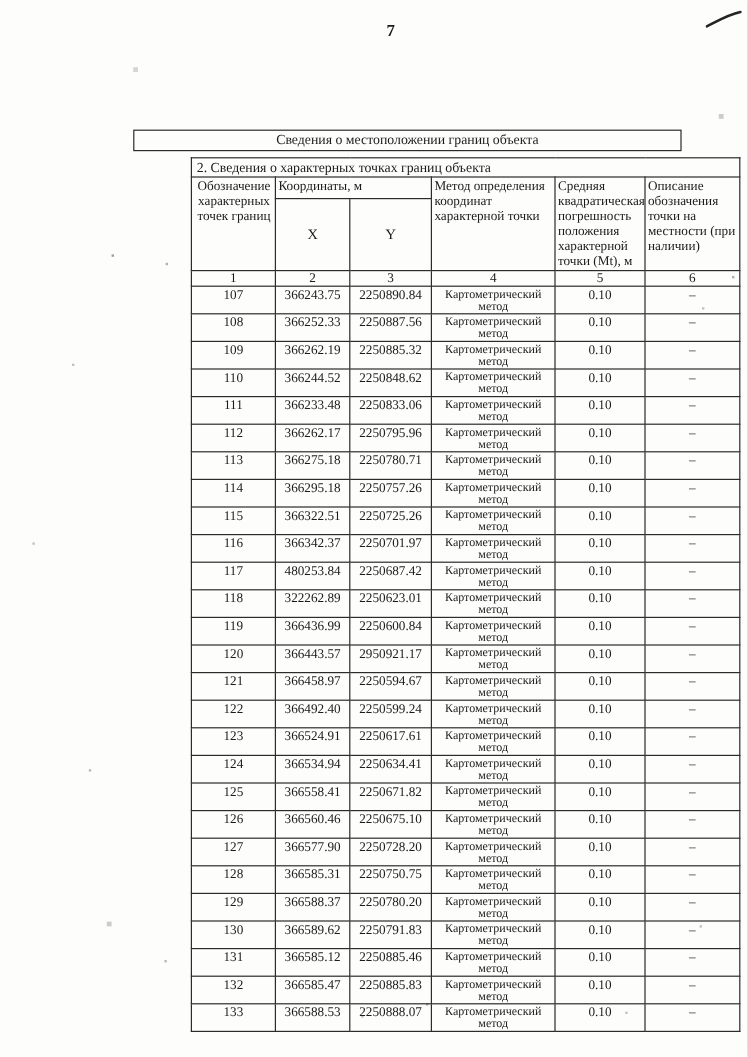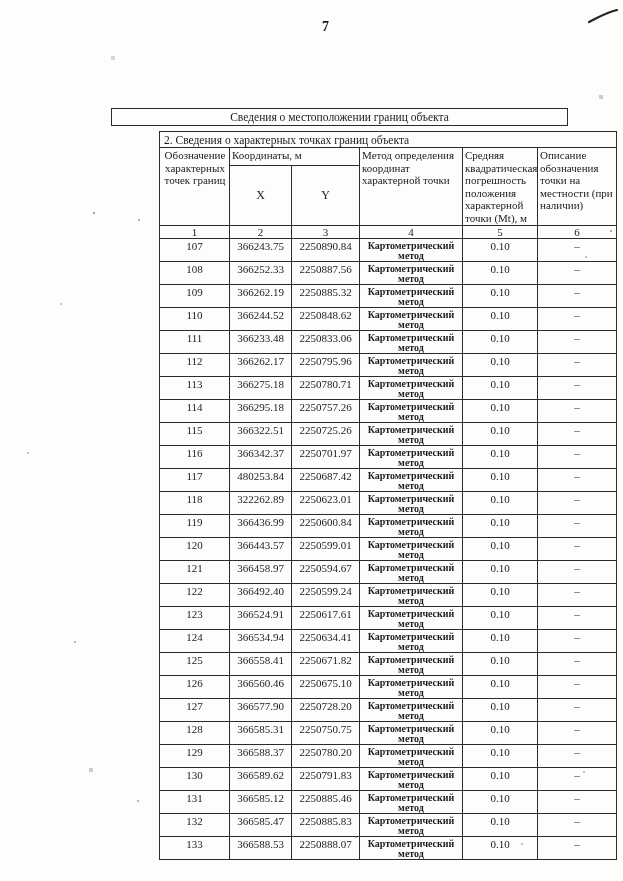--- a/index.html
+++ b/index.html
@@ -76,21 +76,21 @@
   td.hc.h-left { text-align:center; padding-left:3px; }
   tr.hdr1 td.hc.h-cspan { height:13px; }
   tr.xy-row td { height:52px; vertical-align:middle; text-align:center; font-size:12px; }
   tr.num-row td { height:12px; text-align:center; font-size:11px; padding:0; line-height:12px; }
   tr.data-row td {
     text-align:center; vertical-align:top;
     font-size:11px; line-height:10px;
     padding:2px 1px 1px 1px;
     height:18px;
   }
-  tr.data-row td.c4 { font-size:10px; line-height:9.5px; padding-top:2px;font-weight:bold; }
+  tr.data-row td.c4 { font-size:10px; line-height:9.5px; padding-top:2px; }
 </style>
 </head>
 <body>
 
 <div class="page">
 
   <div class="page-number">7</div>
 
   <svg class="pen-mark" width="32" height="18" viewBox="0 0 32 18">
     <path d="M1,14 C 9,10 19,4 29,2" stroke="#242424" stroke-width="2.2" fill="none" stroke-linecap="round"></path>
@@ -235,21 +235,21 @@
             <td class="c1">119</td>
             <td class="c2">366436.99</td>
             <td class="c3">2250600.84</td>
             <td class="c4">Картометрический метод</td>
             <td class="c5">0.10</td>
             <td class="c6">–</td>
           </tr>
           <tr class="data-row">
             <td class="c1">120</td>
             <td class="c2">366443.57</td>
-            <td class="c3">2250599.01</td>
+            <td class="c3">2950921.17</td>
             <td class="c4">Картометрический метод</td>
             <td class="c5">0.10</td>
             <td class="c6">–</td>
           </tr>
           <tr class="data-row">
             <td class="c1">121</td>
             <td class="c2">366458.97</td>
             <td class="c3">2250594.67</td>
             <td class="c4">Картометрический метод</td>
             <td class="c5">0.10</td>

